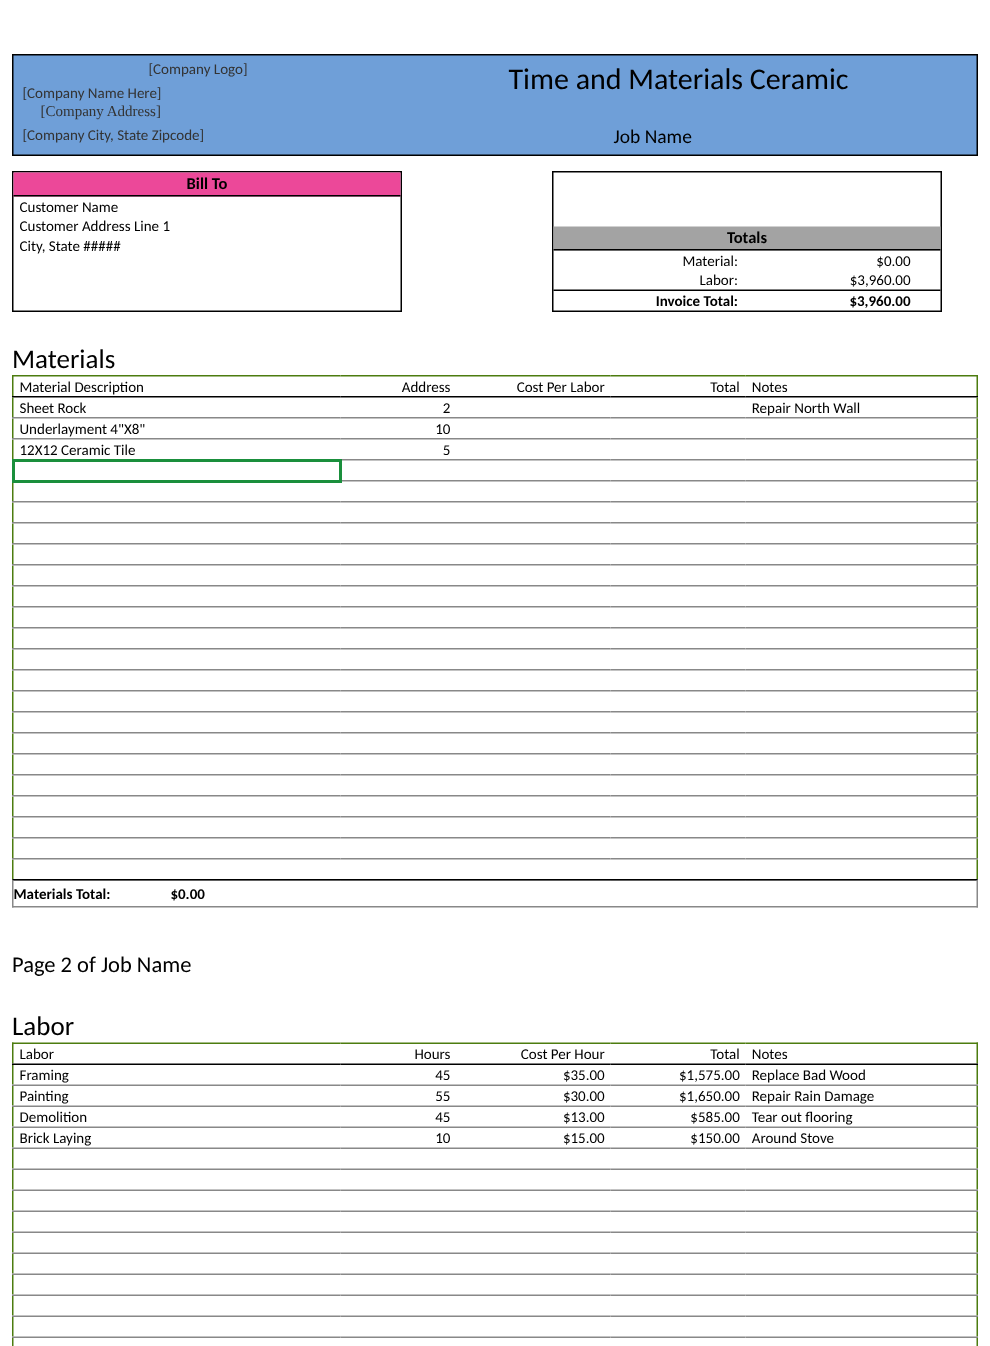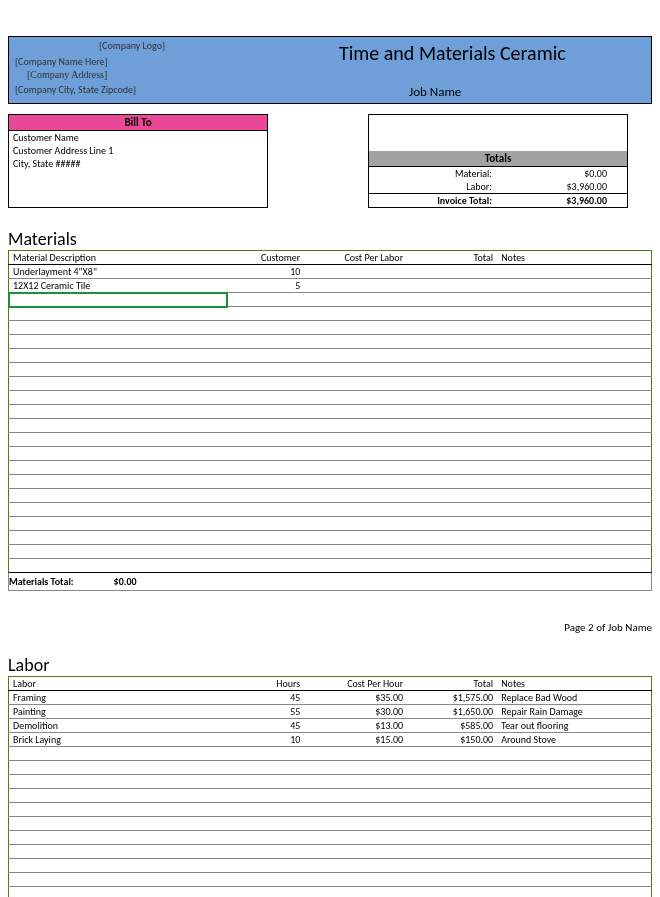--- a/index.html
+++ b/index.html
@@ -33,21 +33,21 @@
   .billto .line { padding:0 4px; }
   .totals { width: 260px; border:1px solid #000; }
   .totals .head { background:#a3a3a3; text-align:center; font-weight:bold; border-bottom:1px solid #000; padding:1px 0; font-size:11px;margin-top:36px;}
   .totals table { width:100%; border-collapse:collapse; }
   .totals td { padding:0 6px; }
   .totals td:first-child { text-align:right; width:50%; }
   .totals td:last-child { text-align:right; width:50%; padding-right:20px; }
   .totals tr.strong td { font-weight:bold; border-top:1px solid #000;}
 
   .section-title { font-size:18px; margin-top:20px; margin-bottom:0; }
-  .page-break-note { text-align:right; font-size:11px; margin-top:30px; margin-bottom:6px; }
+  .page-break-note { text-align:left; font-size:15px; margin-top:30px; margin-bottom:6px; }
 
   .grid { width:100%; border:1px solid #4d7c0f; border-collapse:collapse; table-layout:fixed; }
   .grid th { font-weight:400; font-size:10px; text-align:left; border-bottom:1px solid #000; padding:0 4px; height:14px; vertical-align:bottom;}
   .grid th.r, .grid td.r { text-align:right; }
   .grid td { border-bottom:1px solid #888; padding:0 4px; height:14px; overflow:hidden; white-space:nowrap; }
   .grid col.desc  { width: 34%; }
   .grid col.qty   { width: 12%; }
   .grid col.cost  { width: 16%; }
   .grid col.total { width: 14%; }
   .grid col.notes { width: 24%; }
@@ -102,27 +102,34 @@
   <colgroup>
       <col class="desc">
       <col class="qty">
       <col class="cost">
       <col class="total">
       <col class="notes">
     </colgroup>
   <thead>
       <tr>
     <th>Material Description</th>
-    <th class="r">Customer</th>
+    <th class="r">Address</th>
     <th class="r">Cost Per Labor</th>
     <th class="r">Total</th>
     <th>Notes</th>
   </tr>
     </thead>
   <tbody id="materials-body">
+      <tr>
+        <td>Sheet Rock</td>
+        <td class="r">2</td>
+        <td class="r"></td>
+        <td class="r"></td>
+        <td>Repair North Wall</td>
+      </tr>
       <tr>
         <td>Underlayment 4"X8"</td>
         <td class="r">10</td>
         <td class="r"></td>
         <td class="r"></td>
         <td></td>
       </tr>
       <tr>
         <td>12X12 Ceramic Tile</td>
         <td class="r">5</td>

